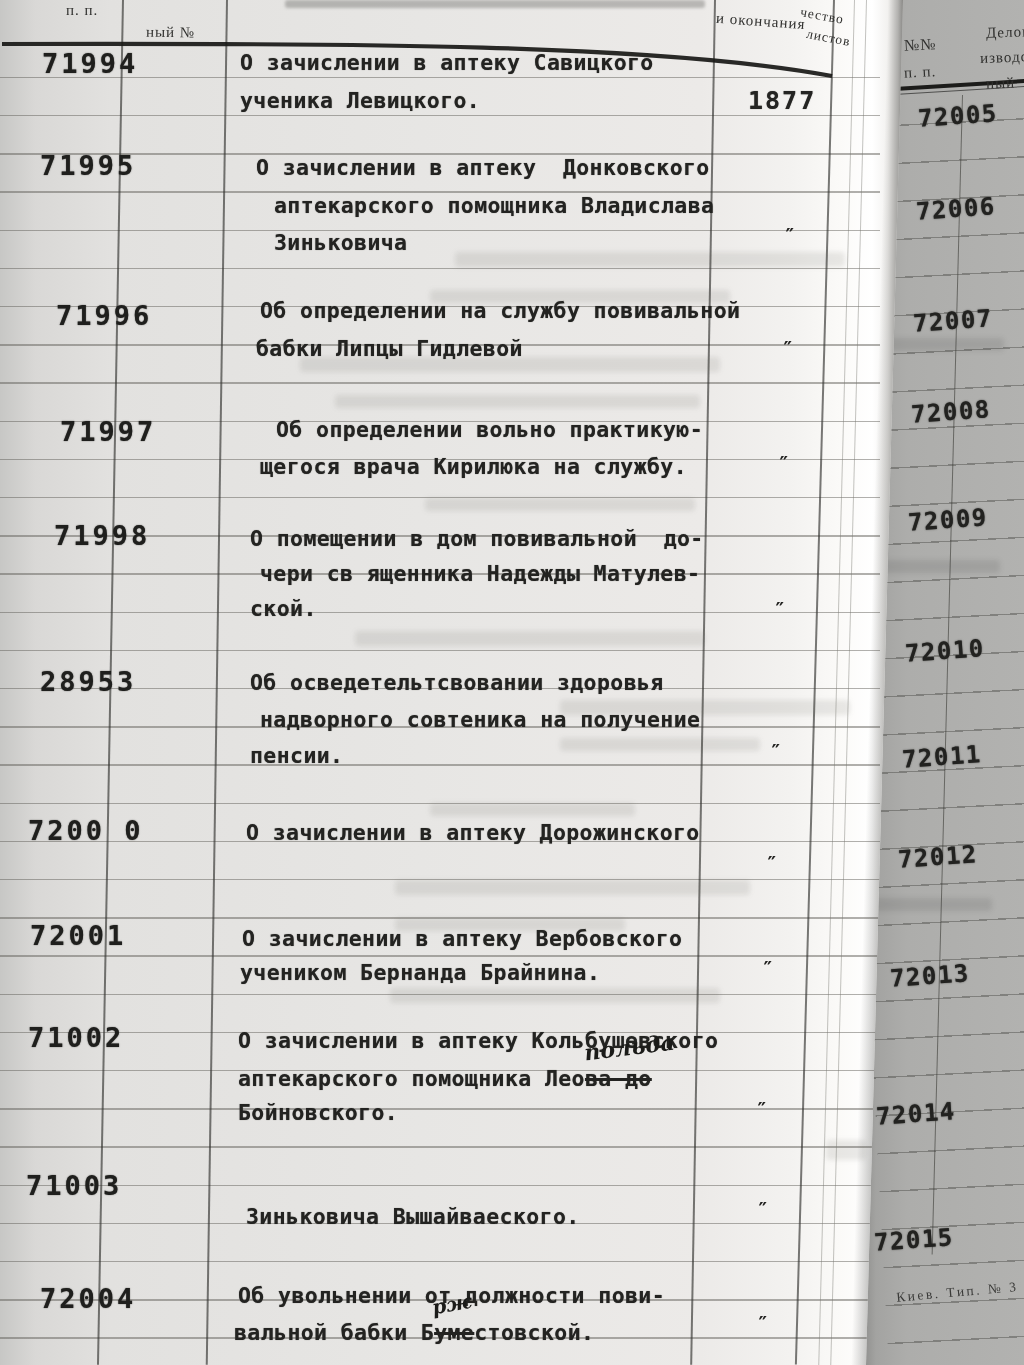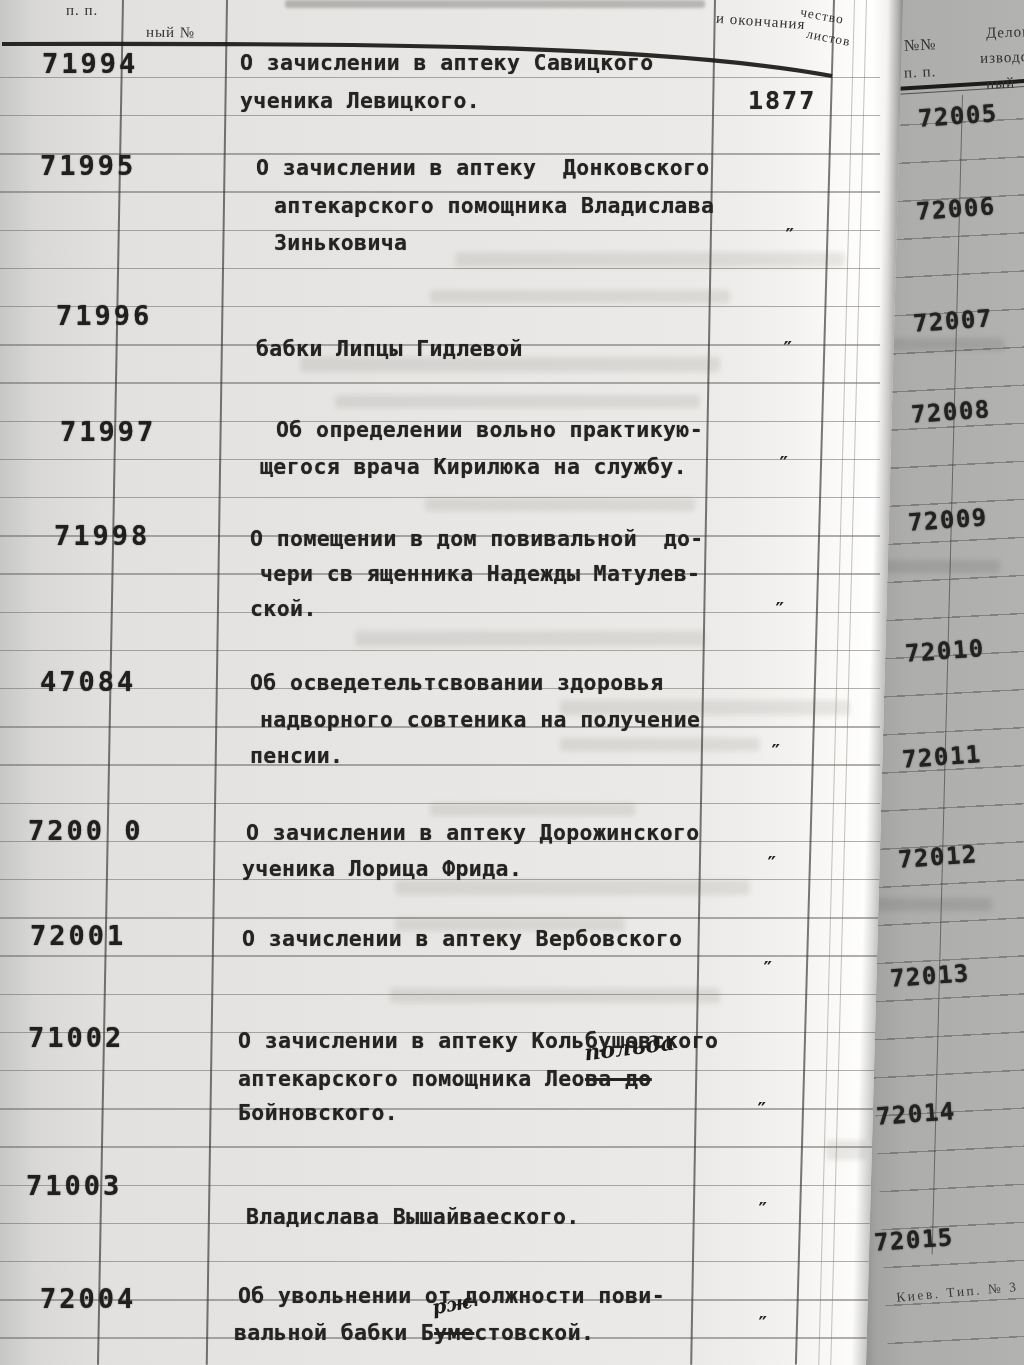--- a/index.html
+++ b/index.html
@@ -116,58 +116,59 @@
     <span class="line" style="left:240px;top:88px">ученика Левицкого.</span>
     <span class="year" style="left:748px;top:86px">1877</span>
 
     <span class="num" style="left:40px;top:150px">71995</span>
     <span class="line" style="left:256px;top:155px">О зачислении в аптеку  Донковского</span>
     <span class="line" style="left:274px;top:193px">аптекарского помощника Владислава</span>
     <span class="line" style="left:274px;top:230px">Зиньковича</span>
     <span class="ditto" style="left:784px;top:224px">″</span>
 
     <span class="num" style="left:56px;top:300px">71996</span>
+    <span class="line" style="left:260px;top:298px">Об определении на службу повивальной</span>
     <span class="line" style="left:256px;top:336px">бабки Липцы Гидлевой</span>
     <span class="ditto" style="left:782px;top:337px">″</span>
 
     <span class="num" style="left:60px;top:416px">71997</span>
     <span class="line" style="left:276px;top:417px">Об определении вольно практикую-</span>
     <span class="line" style="left:260px;top:454px">щегося врача Кирилюка на службу.</span>
     <span class="ditto" style="left:778px;top:452px">″</span>
 
     <span class="num" style="left:54px;top:520px">71998</span>
     <span class="line" style="left:250px;top:526px">О помещении в дом повивальной  до-</span>
     <span class="line" style="left:260px;top:561px">чери св ященника Надежды Матулев-</span>
     <span class="line" style="left:250px;top:596px">ской.</span>
     <span class="ditto" style="left:774px;top:598px">″</span>
 
-    <span class="num" style="left:40px;top:666px">47084</span>
+    <span class="num" style="left:40px;top:666px">28953</span>
     <span class="line" style="left:250px;top:670px">Об осведетельтсвовании здоровья</span>
     <span class="line" style="left:260px;top:707px">надворного совтеника на получение</span>
     <span class="line" style="left:250px;top:743px">пенсии.</span>
     <span class="ditto" style="left:770px;top:740px">″</span>
 
     <span class="num" style="left:28px;top:815px">7200 0</span>
     <span class="line" style="left:246px;top:820px">О зачислении в аптеку Дорожинского</span>
-    <span class="line" style="left:242px;top:856px">ученика Лорица Фрида.</span>
     <span class="ditto" style="left:766px;top:852px">″</span>
 
     <span class="num" style="left:30px;top:920px">72001</span>
     <span class="line" style="left:242px;top:926px">О зачислении в аптеку Вербовского</span>
+    <span class="line" style="left:240px;top:960px">учеником Бернанда Брайнина.</span>
     <span class="ditto" style="left:762px;top:957px">″</span>
 
     <span class="num" style="left:28px;top:1022px">71002</span>
     <span class="line" style="left:238px;top:1028px">О зачислении в аптеку Кольбушевского</span>
     <span class="line" style="left:238px;top:1066px"><span>аптекарского помощника Лео</span><span class="strike">ва до</span></span>
     <span class="hand" style="left:584px;top:1034px;transform:rotate(-7deg)">польда</span>
     <span class="line" style="left:238px;top:1100px">Бойновского.</span>
     <span class="ditto" style="left:756px;top:1098px">″</span>
 
     <span class="num" style="left:26px;top:1170px">71003</span>
-    <span class="line" style="left:246px;top:1204px">Владислава Вышайваеского.</span>
+    <span class="line" style="left:246px;top:1204px">Зиньковича Вышайваеского.</span>
     <span class="ditto" style="left:757px;top:1198px">″</span>
 
     <span class="num" style="left:40px;top:1283px">72004</span>
     <span class="line" style="left:238px;top:1283px">Об увольнении от должности пови-</span>
     <span class="line" style="left:234px;top:1320px"><span>вальной бабки Б</span><span class="strike">уме</span><span>стовской.</span></span>
     <span class="hand" style="left:432px;top:1292px;transform:rotate(-10deg);font-size:20px">рж</span>
     <span class="ditto" style="left:757px;top:1312px">″</span>
 
     <div class="bleed" style="left:455px;top:252px;width:390px;height:15px"></div>
     <div class="bleed" style="left:430px;top:290px;width:300px;height:13px"></div>

